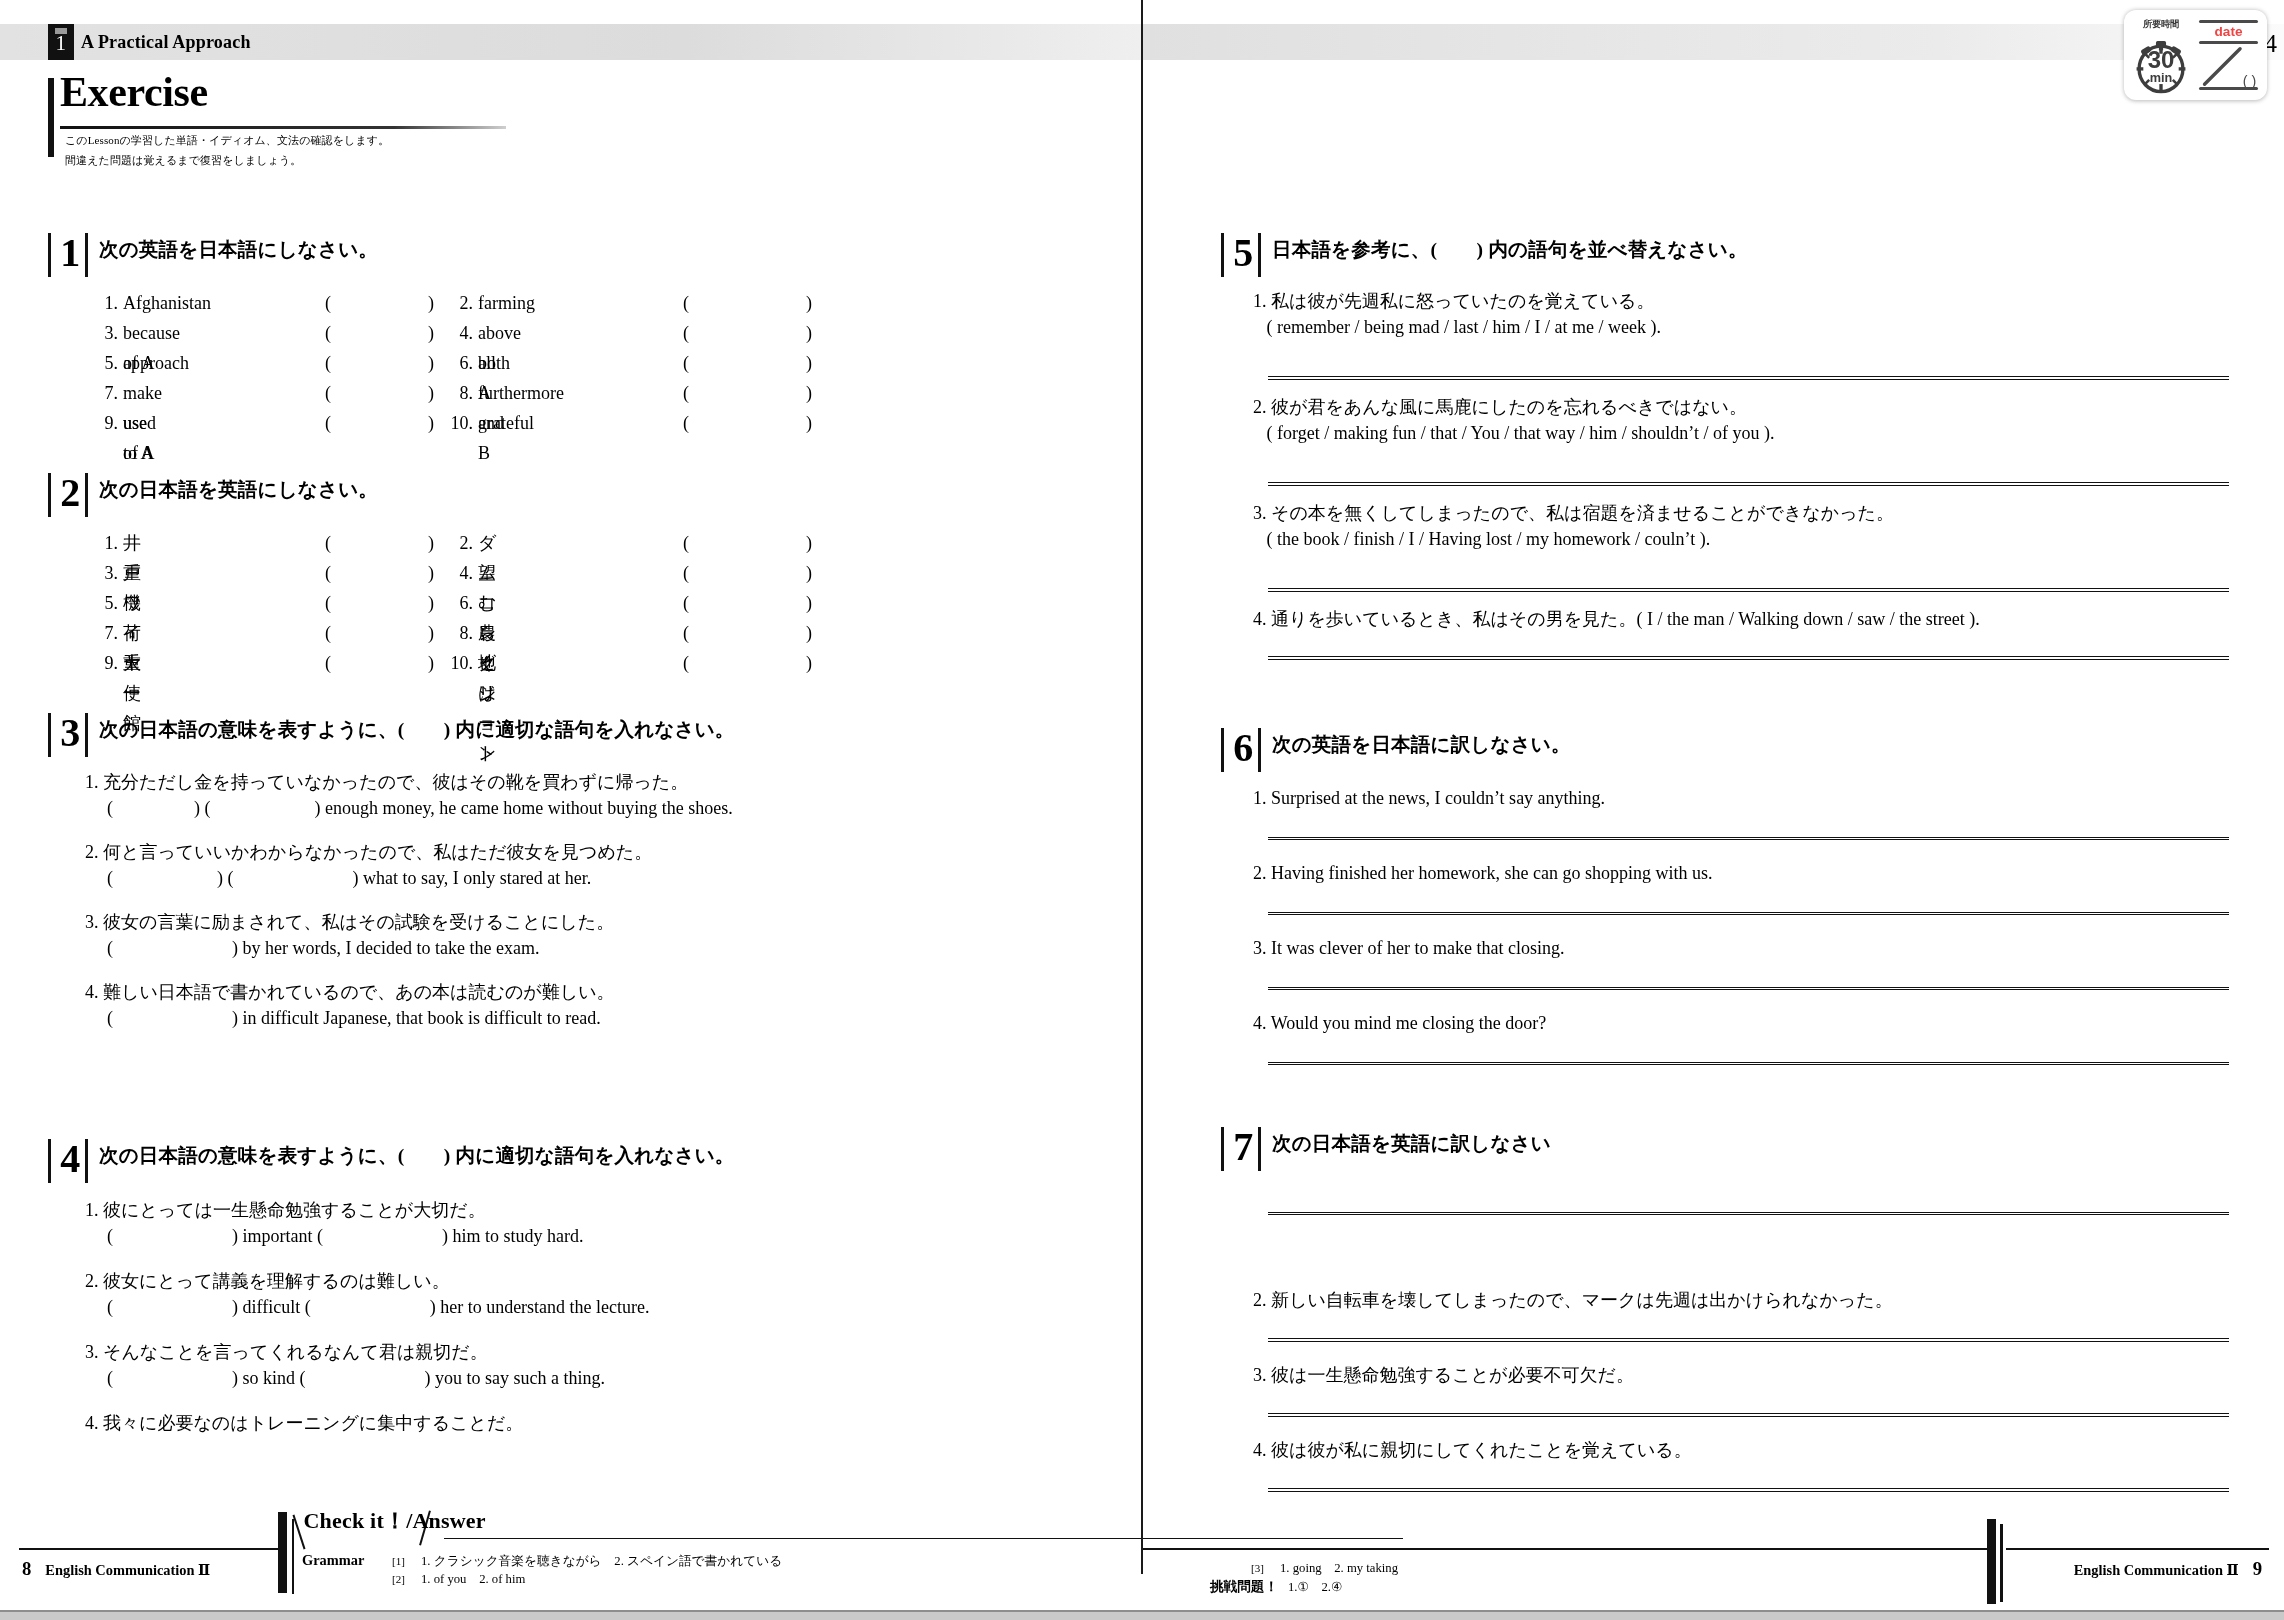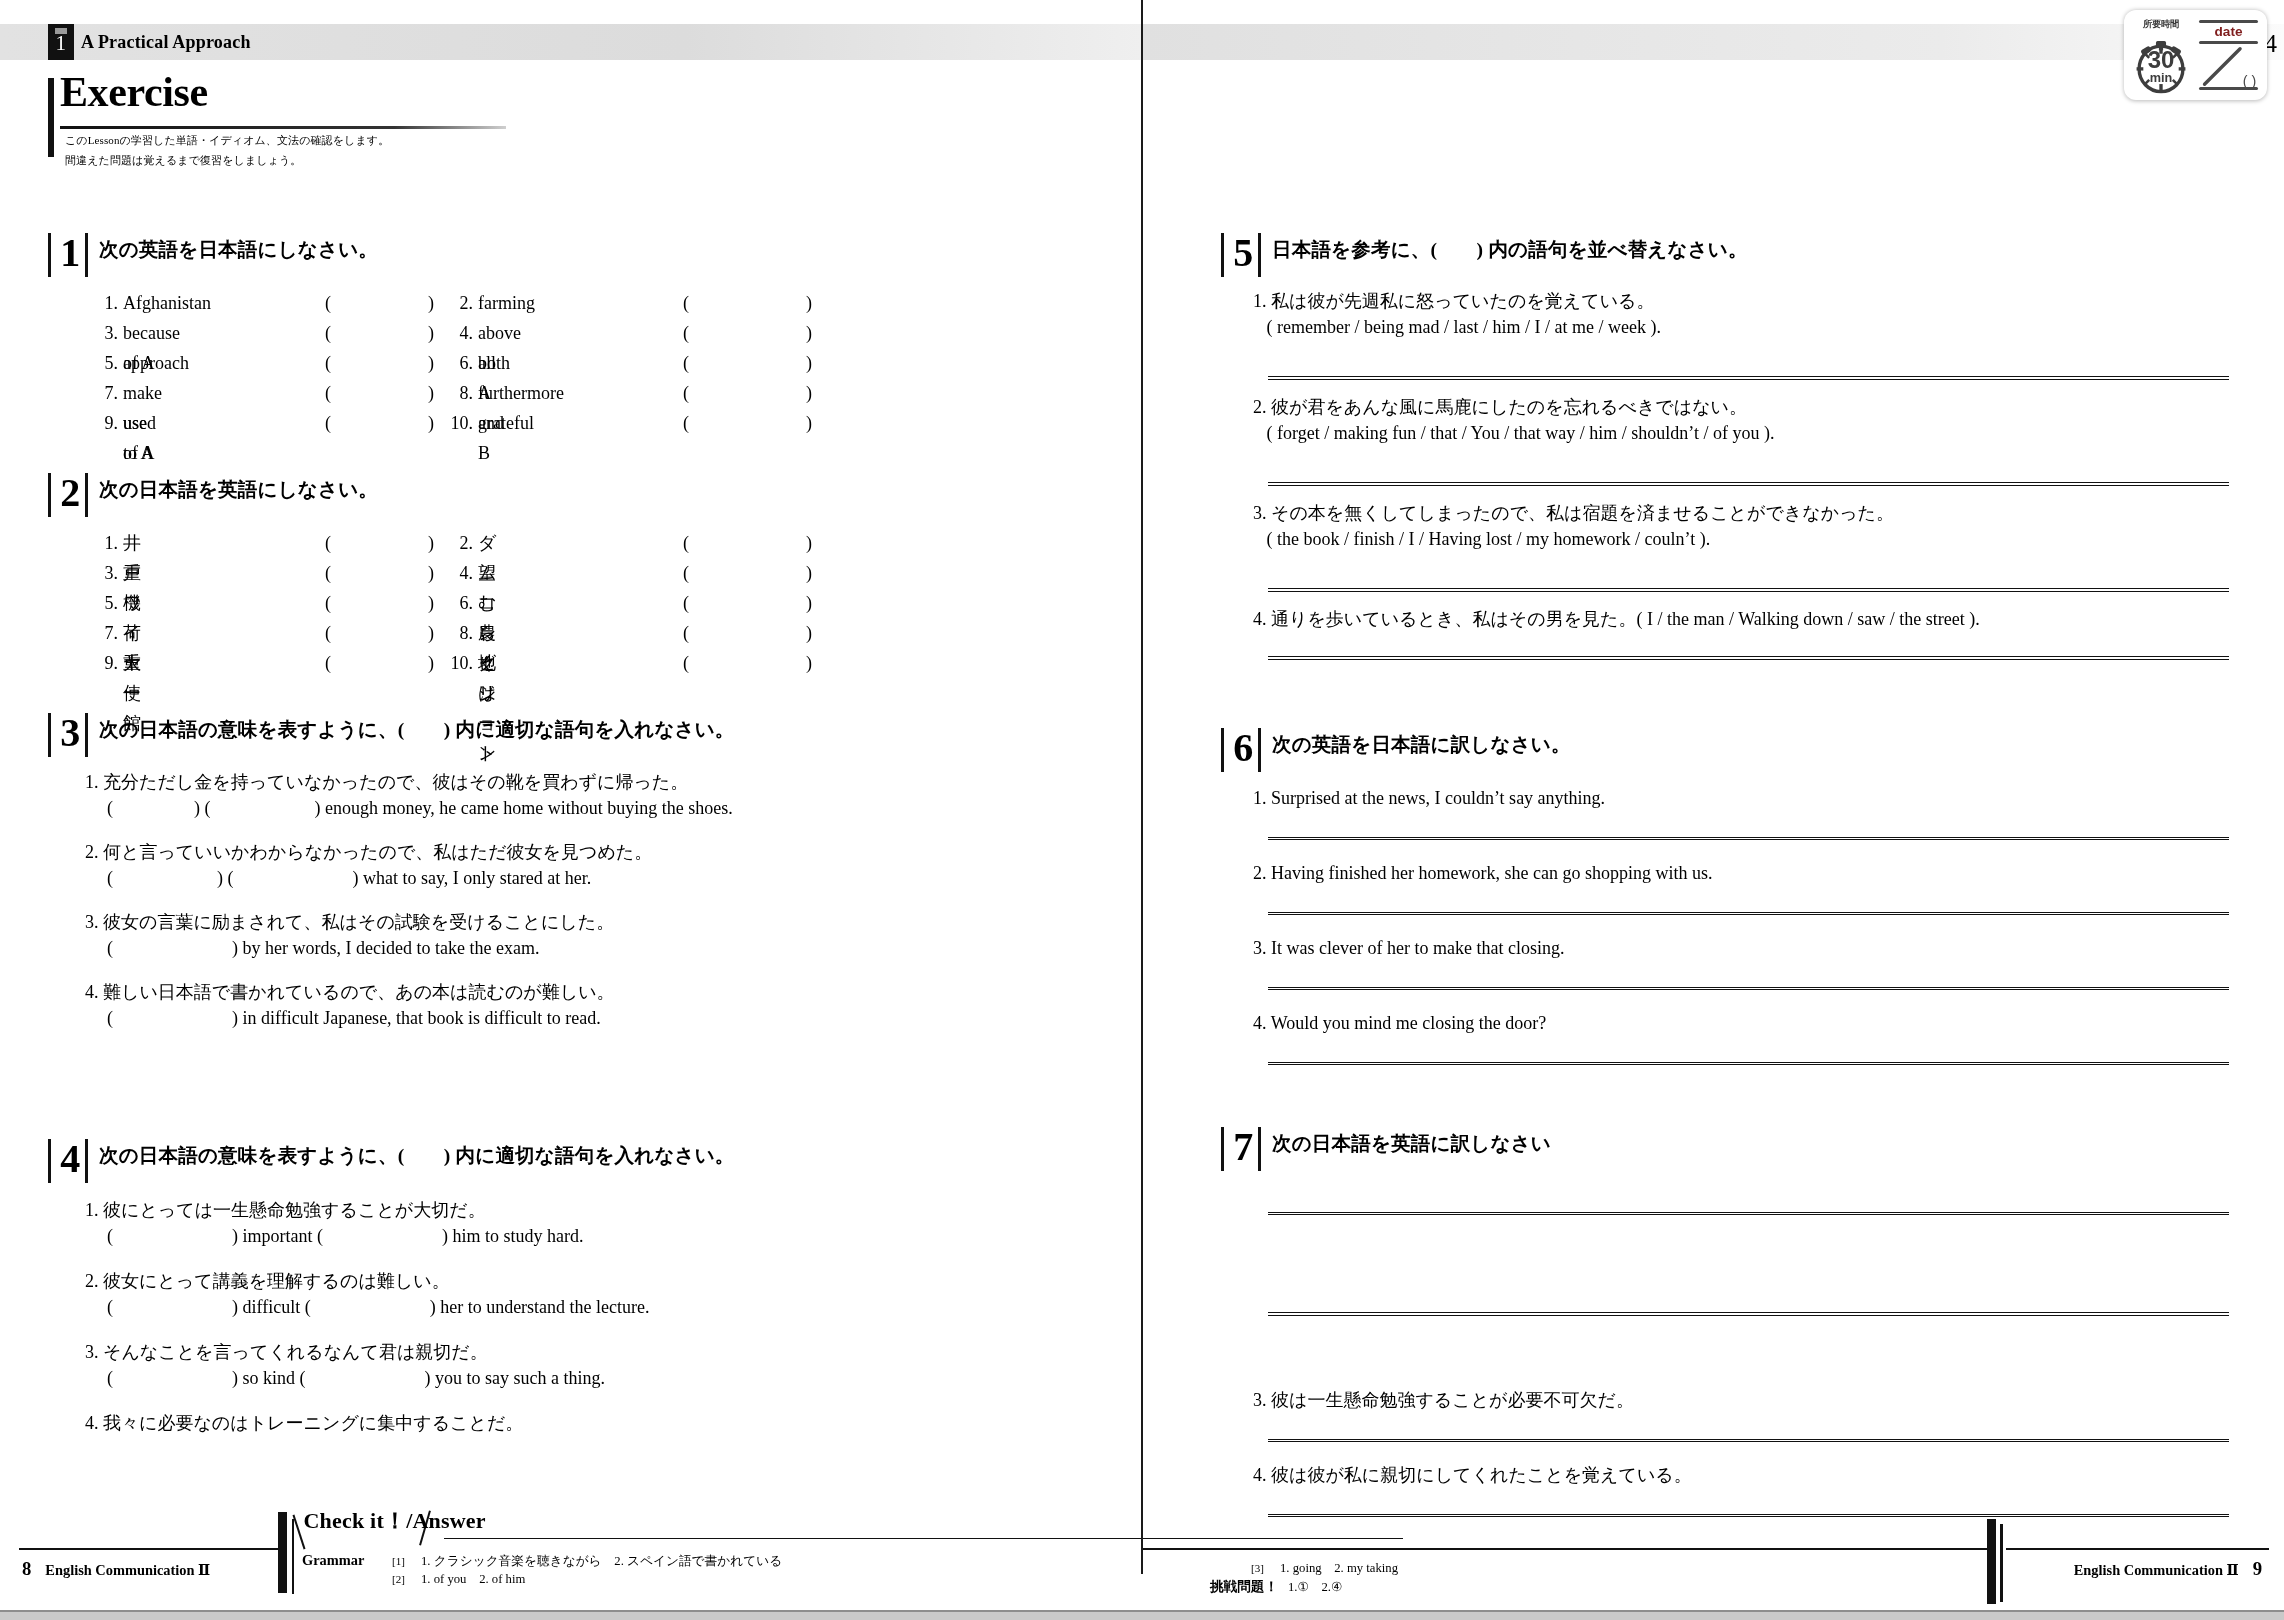--- a/index.html
+++ b/index.html
@@ -164,21 +164,21 @@
   .date-rule.r1 { top: 0; }
   .date-rule.r2 { top: 21px; }
   .date-rule.r3 { top: 67px; }
   .date-word {
     position: absolute;
     left: 0; top: 3.4px; width: 59px;
     text-align: center;
     font-family: "Liberation Sans", sans-serif;
     font-weight: bold;
     font-size: 13.6px;
-    color: #7f1d1d;
+    color: #ef4444;
   }
   .date-slash {
     position: absolute;
     left: 3.4px; top: 25.5px;
     width: 44px; height: 41px;
   }
   .date-paren {
     position: absolute;
     right: 1.7px; bottom: 1.7px;
     font-family: "Liberation Sans", sans-serif;
@@ -738,20 +738,21 @@
         <div class="rule-r"></div>
         <div class="num">7</div>
       </div>
       <div class="sec-instr">次の日本語を英語に訳しなさい</div>
     </div>
     <div class="qlist" style="left:111px; top:1186px; width:1010px;">
       <div class="rq" style="height:75px;">
         <div class="answer-rule" style="margin-top:25.5px; width:961px;"></div>
       </div>
       <div class="rq" style="height:75px;">
+        <div class="rq-jp"><span>2.</span> <span>新しい自転車を壊してしまったので、マークは先週は出かけられなかった。</span></div>
         <div class="answer-rule" style="margin-top:25.5px; width:961px;"></div>
       </div>
       <div class="rq" style="height:75px;">
         <div class="rq-jp"><span>3.</span> <span>彼は一生懸命勉強することが必要不可欠だ。</span></div>
         <div class="answer-rule" style="margin-top:25.5px; width:961px;"></div>
       </div>
       <div class="rq" style="height:75px;">
         <div class="rq-jp"><span>4.</span> <span>彼は彼が私に親切にしてくれたことを覚えている。</span></div>
         <div class="answer-rule" style="margin-top:25.5px; width:961px;"></div>
       </div>

